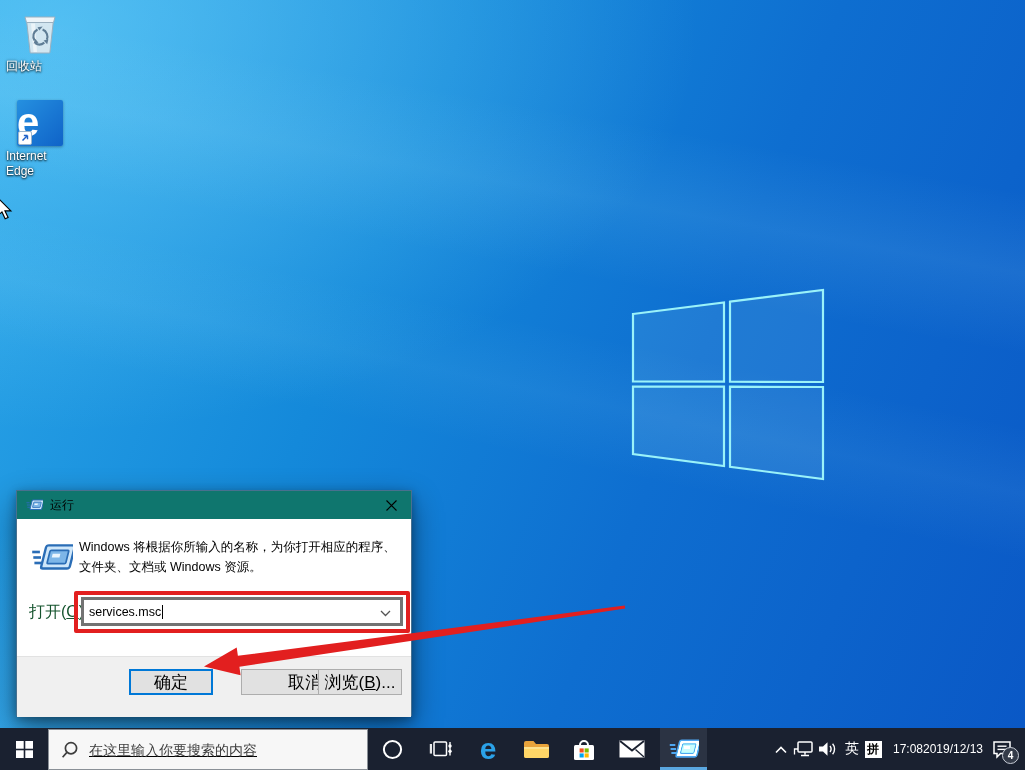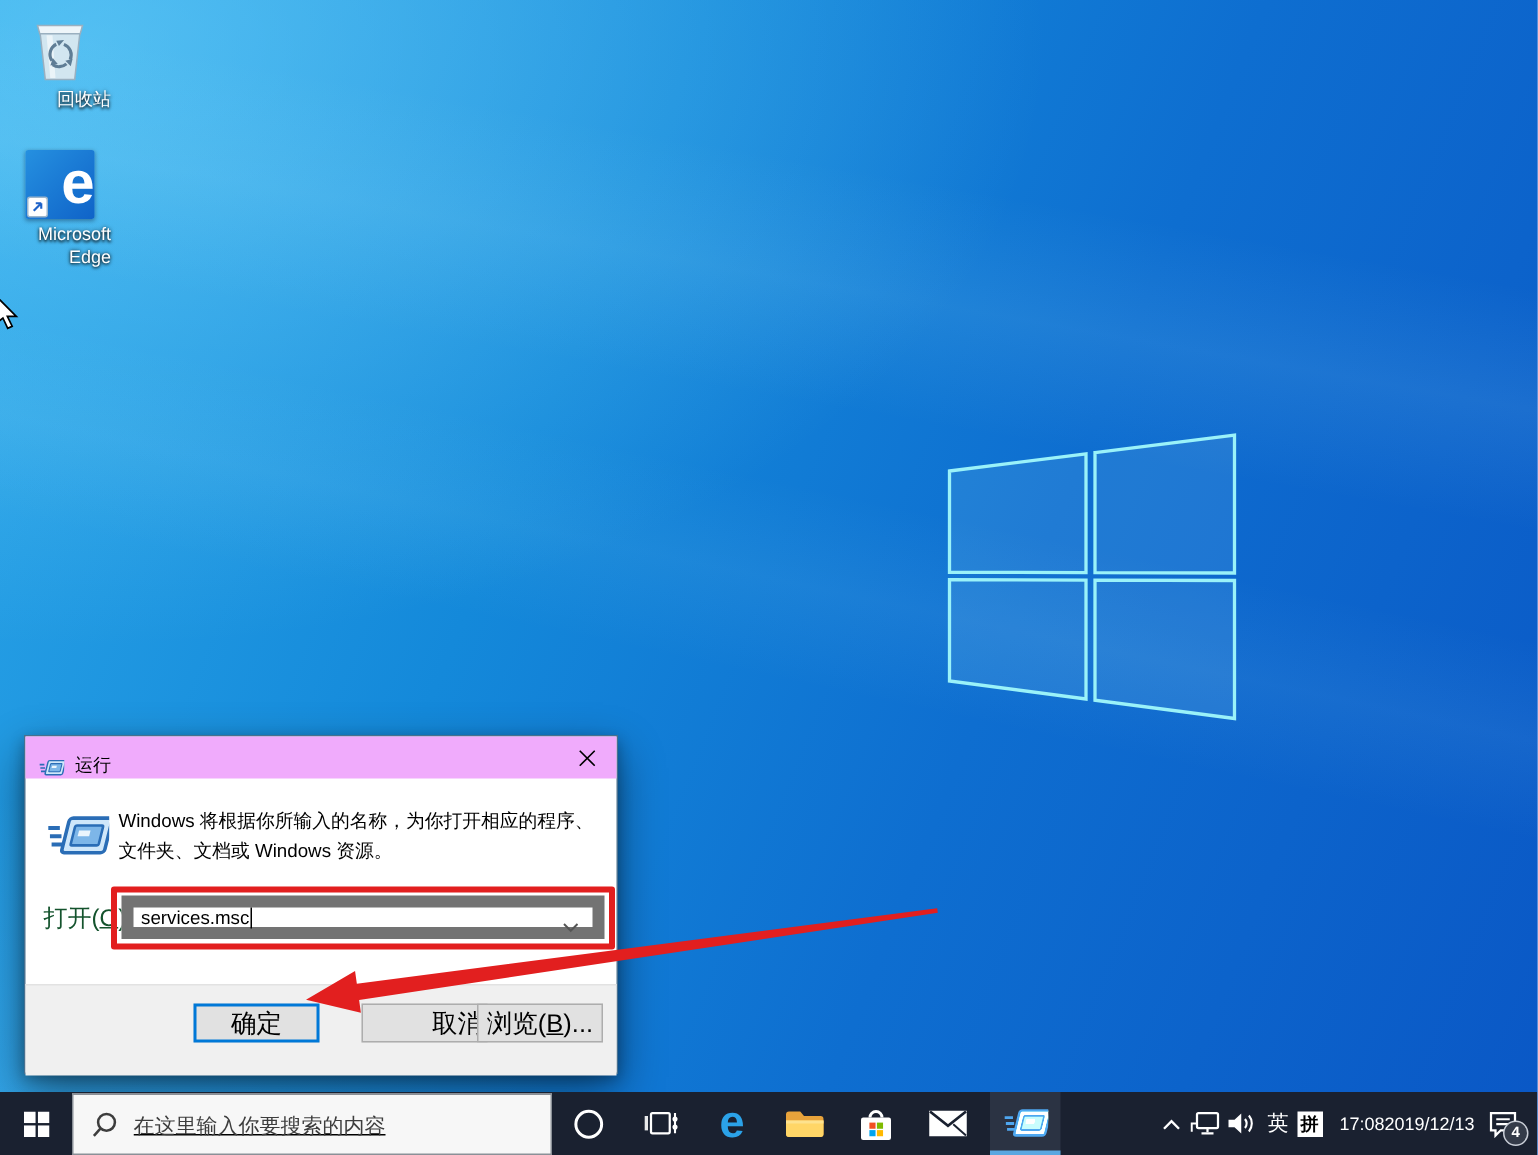--- a/index.html
+++ b/index.html
@@ -17,49 +17,49 @@
   .beam { position:absolute; pointer-events:none; }
   .beam1 { left:-8%; top:16%; width:130%; height:22%;
     background:linear-gradient(to bottom, rgba(255,255,255,0), rgba(170,235,255,.10) 50%, rgba(255,255,255,0));
     transform:rotate(10deg); }
   .beam2 { left:-8%; top:46%; width:130%; height:18%;
     background:linear-gradient(to bottom, rgba(255,255,255,0), rgba(170,235,255,.07) 50%, rgba(255,255,255,0));
     transform:rotate(12deg); }
   .win-logo { position:absolute; left:626px; top:282px; }
 
   
-  .d-icon { position:absolute; width:68px; text-align:right; cursor:default; }
+  .d-icon { position:absolute; width:68px; text-align:left; cursor:default; }
   .d-icon .glyph { display:flex; justify-content:center; }
   .d-icon .lbl { margin-top:3px; font-size:12px; color:#fff; line-height:15px;
     text-shadow:0 1px 2px rgba(0,0,0,.9), 0 0 3px rgba(0,0,0,.6); }
   .di-recycle { left:6px; top:8px; }
   .di-edge { left:6px; top:100px; }
   .edge-tile { position:relative; width:46px; height:46px; border-radius:2px;
     background:linear-gradient(135deg,#2590e0,#0f63c8); box-shadow:0 1px 3px rgba(0,0,30,.35); }
   .edge-tile .e { display:block; font-size:40px; font-weight:bold; color:#fff; line-height:44px; }
   .edge-badge { position:absolute; left:1px; bottom:1px; width:14px; height:14px; background:#fff;
     border:1px solid #9db6cc; border-radius:2px; display:flex; align-items:center; justify-content:center; }
 
   
   .cursor { position:absolute; left:-6px; top:196px; z-index:60; }
 
   
   .dlg { position:absolute; left:16px; top:490px; width:396px; height:226px; background:#fff;
     border:1px solid #48708f; box-shadow:0 12px 28px rgba(0,0,0,.45), 0 3px 9px rgba(0,0,0,.3); z-index:10; }
-  .dlg-title { position:absolute; left:0; top:0; width:100%; height:28px; background:#f0abfc;
-    display:flex; align-items:flex-end; padding-left:9px; }
+  .dlg-title { position:absolute; left:0; top:0; width:100%; height:28px; background:#0f766e;
+    display:flex; align-items:center; padding-left:9px; }
   .dlg-title .t { font-size:12px; color:#000; margin-left:7px; }
   .dlg-close { position:absolute; right:0; top:0; width:40px; height:28px;
     display:flex; align-items:center; justify-content:center; }
   .dlg-icon-big { position:absolute; left:14px; top:50px; }
   .dlg-desc { position:absolute; left:62px; top:46px; font-size:12.5px; color:#000; line-height:20px; }
   .dlg-open-label { position:absolute; left:12px; top:111px; font-size:16px; color:#14532d; }
   .dlg-open-label u { text-decoration:underline; }
   .combo { position:absolute; left:64px; top:106px; width:322px; height:29px; background:#fff;
-    border:8px solid #737373; display:flex; align-items:center; padding-left:5px; }
+    border:3px solid #737373; display:flex; align-items:center; padding-left:5px; }
   .combo-text { font-size:12.5px; color:#000; }
   .caret { display:inline-block; width:1px; height:14px; background:#000; margin-left:1px; }
   .combo-chevron { position:absolute; right:9px; top:10px; }
   .dlg-footer { position:absolute; left:0; top:165px; width:100%; height:61px; background:#f0f0f0;
     border-top:1px solid #e2e2e2; }
   .btn { position:absolute; top:178px; width:84px; height:26px; background:#e1e1e1;
     border:1px solid #adadad; font-size:17px; color:#000; display:flex; align-items:center; justify-content:center;
     font-family:"Liberation Sans","DejaVu Sans",sans-serif; }
   .btn u { text-decoration:underline; }
   .btn-ok { left:112px; border:2px solid #0078d7; }
@@ -163,21 +163,21 @@
       <div class="glyph">
         <div class="edge-tile">
           <span class="e">e</span>
           <div class="edge-badge">
             <svg width="10" height="10" viewBox="0 0 12 12">
               <path d="M3 9 L9 3 M9 3 H4.6 M9 3 V7.4" stroke="#1e62c8" stroke-width="1.7" fill="none"></path>
             </svg>
           </div>
         </div>
       </div>
-      <div class="lbl">Microsoft Edge</div>
+      <div class="lbl">Internet Edge</div>
     </div>
 
     <svg class="cursor" width="20" height="24" viewBox="0 0 14 21">
       <path d="M1 1 L1 17.5 L5.2 14 L8 20 L10.6 18.8 L7.8 13 L13 13 Z" fill="#fff" stroke="#000" stroke-width="1"></path>
     </svg>
   </div>
 
   <div class="dlg">
     <div class="dlg-title">
       <svg width="17" height="14" viewBox="0 0 38 30">

